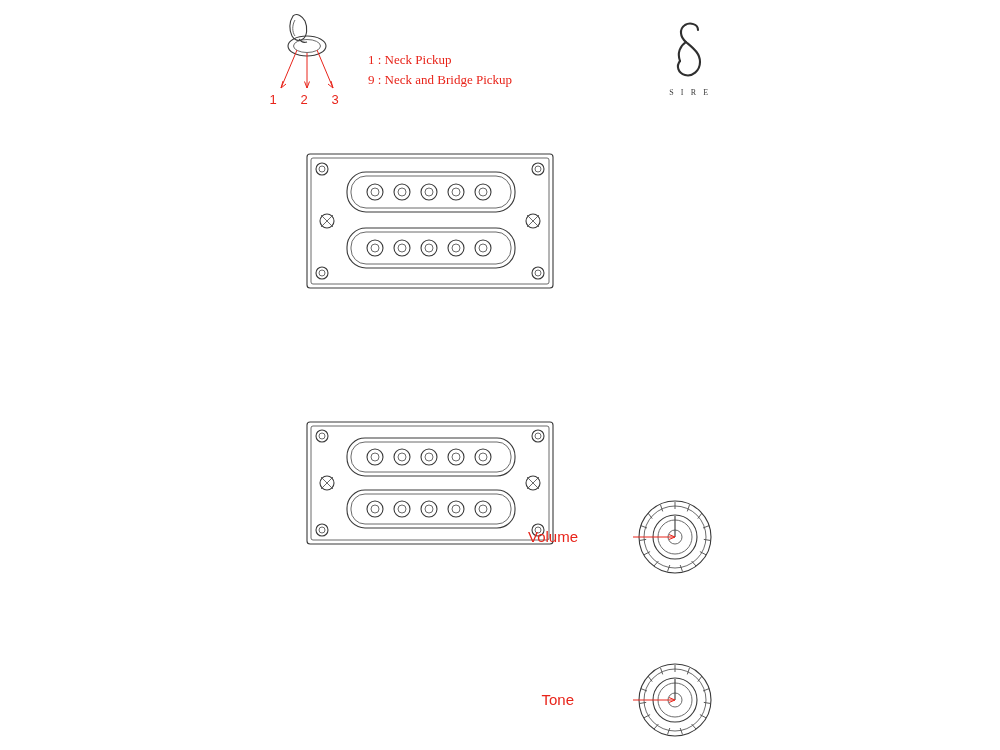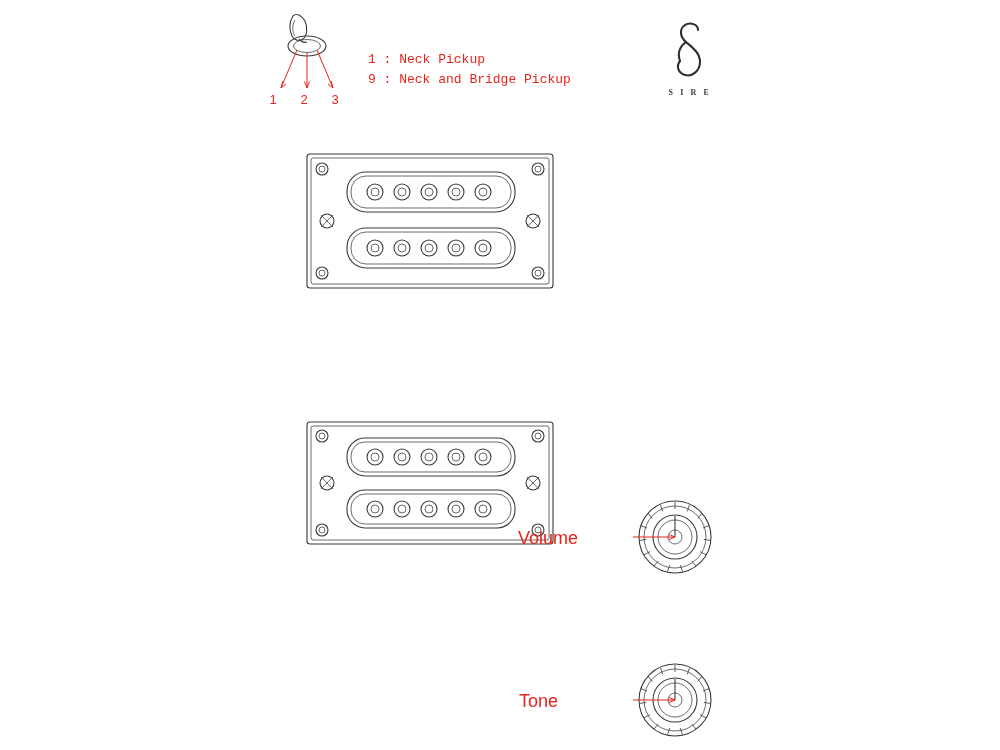--- a/index.html
+++ b/index.html
@@ -19,46 +19,45 @@
     left: 0; top: 0;
     width: 1000px;
     height: 750px;
   }
   .abs { position: absolute; }
 
   
   .redlabel {
     color: #e8241a;
     font-size: 13px;
-    font-family: Liberation Mono, monospace;
+    font-family: Liberation Serif, serif;
     white-space: nowrap;
     line-height: 20px;
   }
   .switch-num {
     color: #e8241a;
     font-size: 13px;
     font-family: "Liberation Sans", sans-serif;
     text-align: center;
     width: 14px;
   }
   .knob-label {
     color: #e8241a;
-    font-size: 18px;
+    font-size: 15px;
     font-family: "Liberation Sans", sans-serif;
     text-align: right;
     white-space: nowrap;
   }
   .brand-text {
     color: #3b3b3b;
     font-size: 8px;
     letter-spacing: 2.6px;
     font-family: "Liberation Serif", serif;
     text-align: center;
     width: 60px;
-    font-weight: bold;
   }
 
   
   #legend { left: 368px; top: 50px; }
   #legend div { line-height: 20px; }
 
   svg { display: block; overflow: visible; }
   .ln { fill: none; stroke: #3a3a3a; stroke-width: 1.1; }
   .ln-thin { fill: none; stroke: #5a5a5a; stroke-width: 0.9; }
   .red-ln { fill: none; stroke: #e8241a; stroke-width: 1; }
@@ -265,15 +264,15 @@
         <path d="M14 64.8 L20.1 61.6"></path>
         <path d="M9.4 50.5 L16.2 49.4"></path>
         <path d="M10.6 35.5 L17 38"></path>
         <path d="M18 23 L22.2 28.6"></path>
         <path d="M30.5 14.8 L32.7 21.4"></path>
       </g>
       <path class="red-ln" d="M3 47 L 45 47"></path>
       <path class="red-ln" d="M45 47 L 39 44.5 M45 47 L 39 49.5"></path>
     </svg>
   </div>
-  <div class="abs knob-label" style="left:500px; top:691px; width:58px;">Tone</div>
+  <div class="abs knob-label" style="left:516px; top:691px; width:58px;">Tone</div>
 
 </div>
 
 </body></html>

